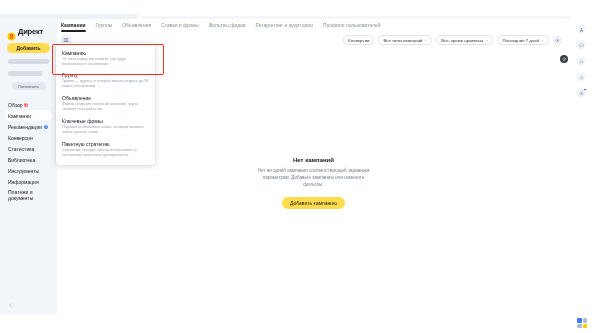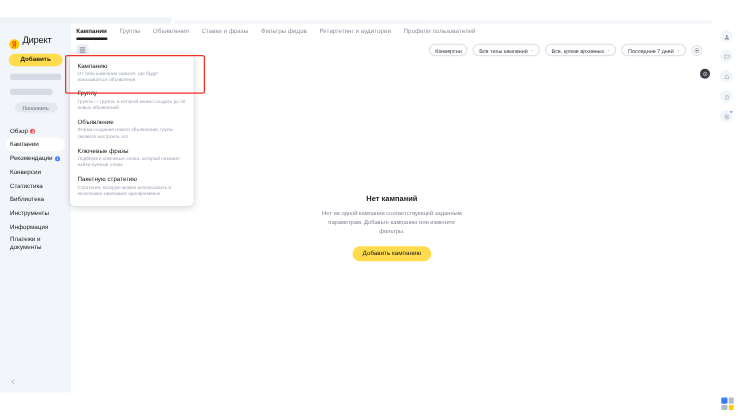--- a/index.html
+++ b/index.html
@@ -41,21 +41,21 @@
   }
   .brand {
     display: flex; align-items: center; gap: 2px;
     height: 13px; margin: 2px 0 0 2px;
   }
   .brand-logo {
     width: 9px; height: 9px; flex: 0 0 auto;
     position: relative;
   }
   .brand-name {
-    font-size: 7.5px; font-weight: normal; color: #1a1a1a;
+    font-size: 7.5px; font-weight: bold; color: #1a1a1a;
     letter-spacing: -0.2px;
   }
   .add-btn {
     margin: 5px 2px 0 2px;
     height: 10px;
     background: #ffdb4d;
     border-radius: 5px;
     display: flex; align-items: center; justify-content: center;
     font-size: 5px; color: #21201f; font-weight: 600;
     cursor: pointer;

